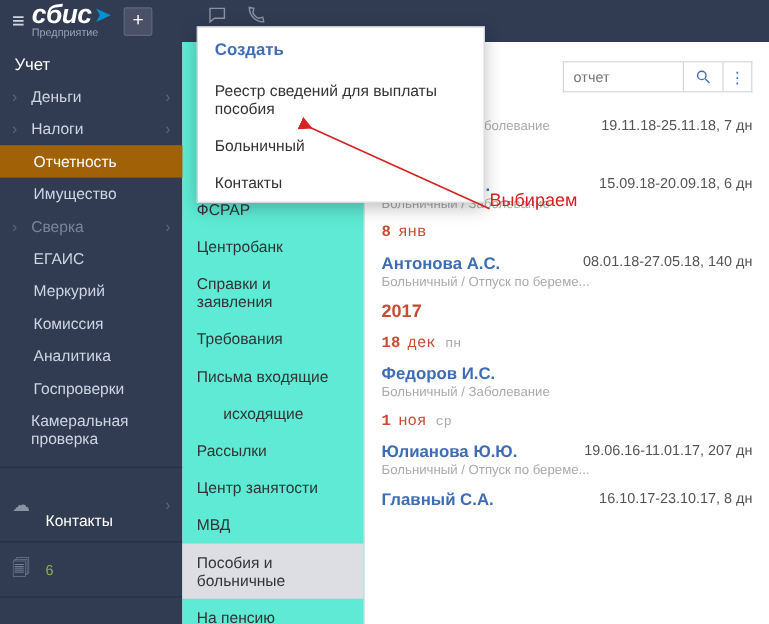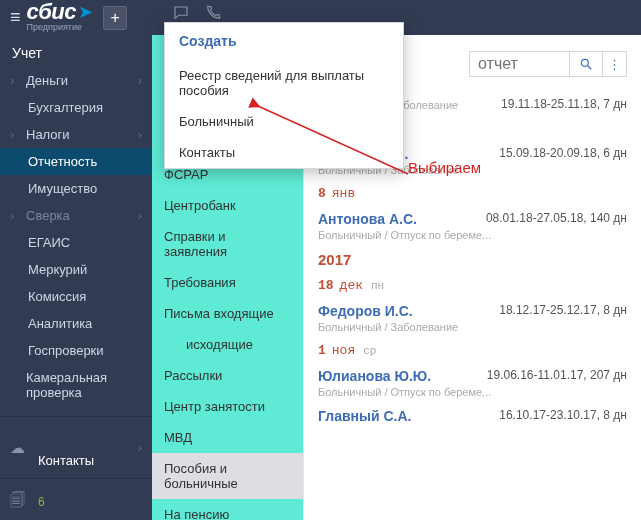--- a/index.html
+++ b/index.html
@@ -13,40 +13,40 @@
   .topbar .logo .winglet { color:#0091d4; font-size:18px; margin-left:2px; line-height:18px;}
   .topbar .plus { width: 24px; height:24px; background:#4a5167; border:1px solid #5c6680; color:#fff; display:flex; align-items:center; justify-content:center; margin-left:10px; border-radius:2px; font-size:16px; cursor:pointer;}
   .topbar-right { position:absolute; left:172px; top:4px; display:flex; gap:14px; color:#8a92a6; font-size:18px;}
   .topbar-right span { cursor:pointer;}
 
   .layout { display:flex; height: calc(100% - 35px); }
   .sidebar { width: 152px; background:#313b52; color:#cfd5e3; display:flex; flex-direction:column; }
   .sidebar .section-title { padding:10px 12px 6px 12px; font-size:14px; color:#fff; }
   .sidebar .item { display:flex; align-items:center; padding:6px 10px; font-size:13px; cursor:pointer; position:relative;}
   .sidebar .item .chevron { width:12px; color:#5c6680; margin-right:6px;}
-  .sidebar .item.active { background:#0c4a6e; color:#fff;}
+  .sidebar .item.active { background:#a16207; color:#fff;}
   .sidebar .item.dim { color:#7c849b; }
   .sidebar .item.haschild::after { content:"›"; position:absolute; right:10px; color:#5c6680; }
   .sidebar .sect2 { margin-top:10px; }
   .sidebar .sect2 .row { display:flex; align-items:center; padding:10px 10px; border-top:1px solid #26304a;}
   .sidebar .sect2 .row .ic { width:20px; color:#8a92a6; margin-right:8px; font-size:15px;}
   .sidebar .sect2 .row .label { flex:1; color:#fff;margin-top:26px;}
   .sidebar .sect2 .row .badge { color:#8fb24a; font-size:12px; }
   .sidebar .sect2 .row.haschild::after { content:"›"; color:#5c6680; margin-left:auto; }
 
   .midcol { width: 152px; border-right:1px solid #e4e6ea; display:flex; flex-direction:column; background:#5eead4; }
   .midcol .mitem { padding:8px 12px; font-size:13px; color:#333; cursor:pointer; position:relative;}
   .midcol .mitem .cnt { color:#3f6db5; position:absolute; right:10px; font-size:12px;}
   .midcol .mitem.sub { padding-left:34px; }
   .midcol .mitem.selected { background:#dcdee3; }
   .midcol .spacer { height: 112px; }
 
   .main { flex:1; position:relative; padding-top: 62px; overflow:hidden;}
   .filter { position:absolute; top:16px; right:14px; display:flex; align-items:center; }
-  .filter input { border:1px solid #d3d6dd; border-right:none; height:26px; padding:0 8px; font-size:16px; width:100px; color:#999;}
+  .filter input { border:1px solid #d3d6dd; border-right:none; height:26px; padding:0 8px; font-size:12px; width:100px; color:#999;}
   .filter .sbtn { width:34px; height:26px; border:1px solid #d3d6dd; display:flex; align-items:center; justify-content:center; color:#3f6db5;}
   .filter .sbtn.right { border-left:none; width:24px;}
   .feed { padding: 0 14px; }
   .feed .line { margin-bottom:10px; position:relative;}
   .feed .daterow { font-size:13px; margin:10px 0;font-family:Liberation Mono, monospace;}
   .feed .daterow .dnum { color:#c44d33; font-weight:bold; margin-right:6px;}
   .feed .daterow .dmon { color:#c44d33; }
   .feed .daterow .dwk { color:#aaa; margin-left:8px; font-size:11px;}
   .feed .person { font-size:14px; color:#3f6db5; font-weight:bold;}
   .feed .person .when { float:right; font-size:12px; font-weight:normal; color:#555;}
@@ -92,24 +92,20 @@
   </span>
 </div>
 
 <div class="layout">
   <div class="sidebar">
     <div class="section-title">Учет</div>
     <div id="sb-items">
         <div class="item haschild">
           <span class="chevron" style="transform: none; color: rgb(92, 102, 128); display: inline-block; width: 10px;">›</span>
           <span>Деньги</span>
-        </div>
-        <div class="item">
-          <span class="chevron"></span>
-          <span>Бухгалтерия</span>
         </div>
         <div class="item haschild">
           <span class="chevron" style="transform: none; color: rgb(92, 102, 128); display: inline-block; width: 10px;">›</span>
           <span>Налоги</span>
         </div>
         <div class="item active">
           <span class="chevron"></span>
           <span>Отчетность</span>
         </div>
         <div class="item">
@@ -207,21 +203,21 @@
           <div class="sub">Больничный / Заболевание</div>
         </div>
         <div class="daterow"><span class="dnum">8</span><span class="dmon">янв</span><span class="dwk"></span></div>
         <div class="line">
           <div class="person"><span>Антонова А.С.</span><span class="when">08.01.18-27.05.18, 140 дн</span></div>
           <div class="sub">Больничный / Отпуск по береме...</div>
         </div>
         <div class="year">2017</div>
         <div class="daterow"><span class="dnum">18</span><span class="dmon">дек</span><span class="dwk">пн</span></div>
         <div class="line">
-          <div class="person"><span>Федоров И.С.</span><span class="when">18.12.17-25.12.17, 8 дн</span></div>
+          <div class="person"><span>Федоров И.С.</span></div>
           <div class="sub">Больничный / Заболевание</div>
         </div>
         <div class="daterow"><span class="dnum">1</span><span class="dmon">ноя</span><span class="dwk">ср</span></div>
         <div class="line">
           <div class="person"><span>Юлианова Ю.Ю.</span><span class="when">19.06.16-11.01.17, 207 дн</span></div>
           <div class="sub">Больничный / Отпуск по береме...</div>
         </div>
         <div class="line">
           <div class="person"><span>Главный С.А.</span><span class="when">16.10.17-23.10.17, 8 дн</span></div>
         </div>

